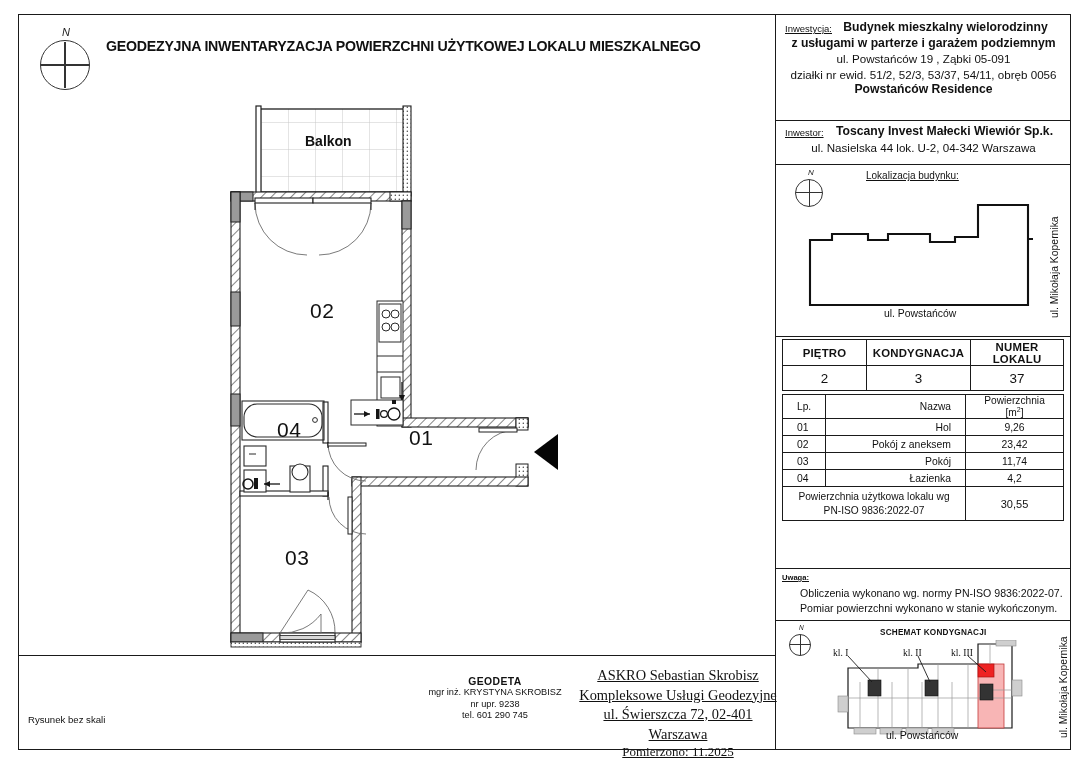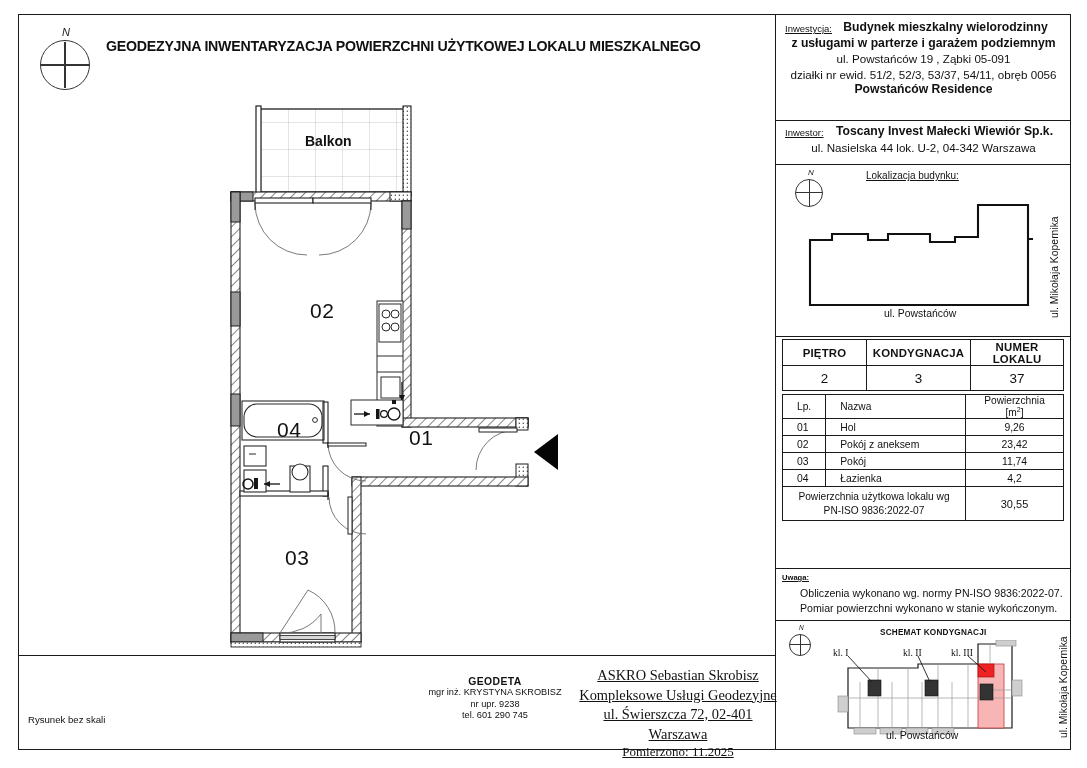--- a/index.html
+++ b/index.html
@@ -133,21 +133,21 @@
     border-collapse: collapse;
     color: #111;
     font-size: 10.4px;
   }
   .rtbl td {
     border: 1px solid #1a1a1a;
     height: 17px;
     padding: 0 14px;
   }
   .rtbl .c-lp { width: 26px; text-align: left; }
-  .rtbl .c-nm { text-align: left; }
+  .rtbl .c-nm { text-align: right; }
   .rtbl .c-ar { width: 98px; text-align: center; }
   .rtbl .hdr { font-size: 10.2px; }
   .rtbl .sum-lbl {
     text-align: center; line-height: 14px;
     font-size: 10.2px; height: 34px;
   }
   .rtbl .sum-val { text-align: center; font-size: 11px; }
 
   
   .uwaga-lab { position: absolute; font-size: 7.6px; font-weight: bold; text-decoration: underline; color:#111;}

